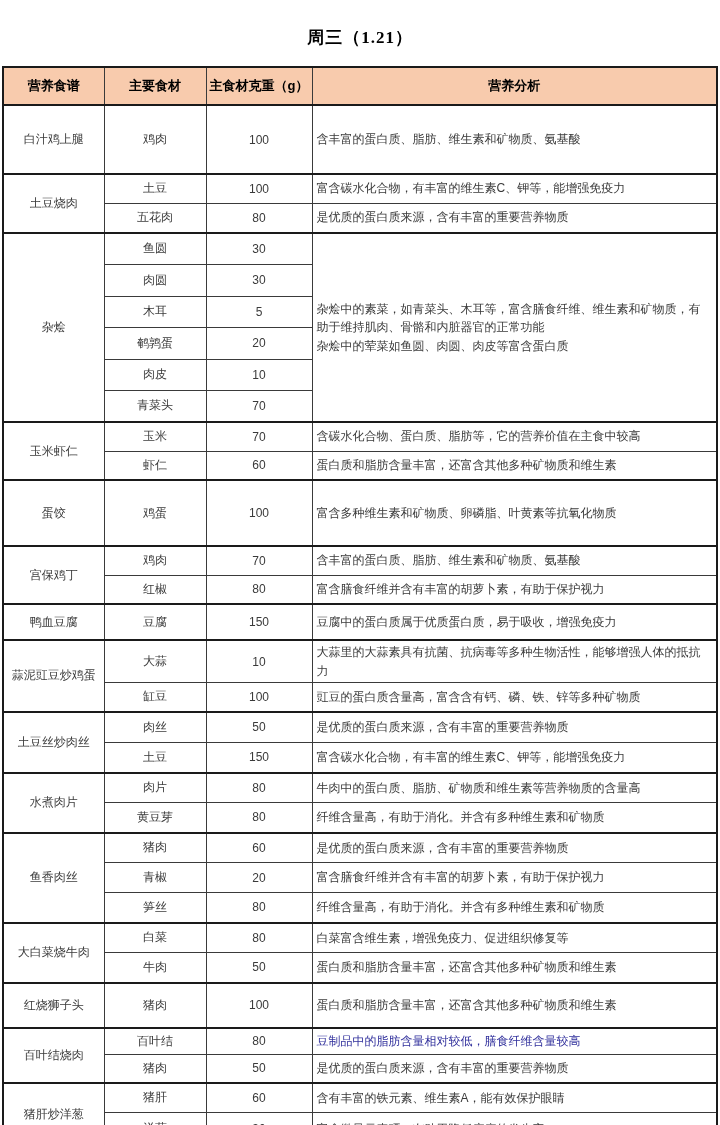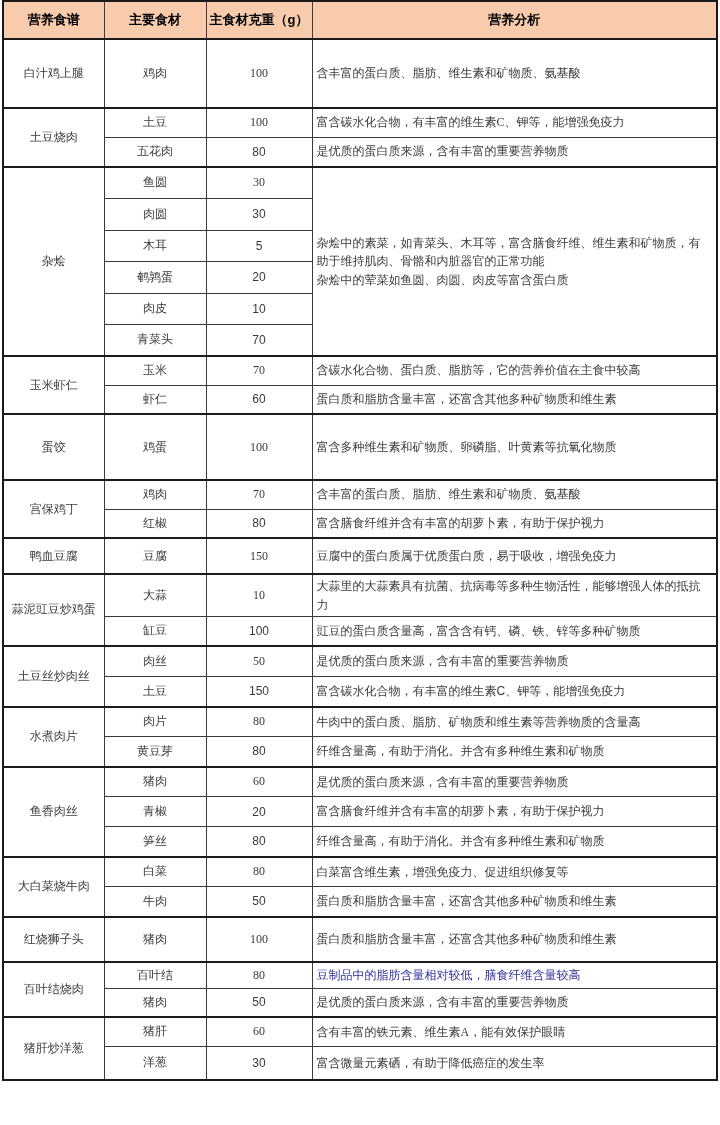--- a/index.html
+++ b/index.html
@@ -32,21 +32,21 @@
   }
   table.nutri thead th{
     background:#F8CBAD;
     color:#000000;
     font-weight:bold;
     font-size:13px;
     height:38px;
     text-align:center;
     border-bottom:2px solid #1a1a1a;
   }
-  tr.group-start > td{ border-top:2px solid #1a1a1a;font-family:Liberation Serif, serif; }
+  tr.group-start > td{ border-top:2px solid #1a1a1a; }
   td.recipe{
     text-align:center;
     font-size:12px;
     color:#3a3a3a;
     padding:2px 3px;
   }
   td.ing{
     text-align:center;
     font-size:12px;
     color:#3a3a3a;
@@ -66,20 +66,21 @@
     padding:2px 4px;
     line-height:1.55;
     white-space:pre-line;
   }
   td.analysis.accent{ color:#31309C; }
 </style>
 </head>
 <body>
 
 <div class="page">
+  <div class="title">周三（1.21）</div>
 
   <table class="nutri">
     <colgroup>
       <col style="width:101px">
       <col style="width:102px">
       <col style="width:106px">
       <col>
     </colgroup>
     <thead>
       <tr>

